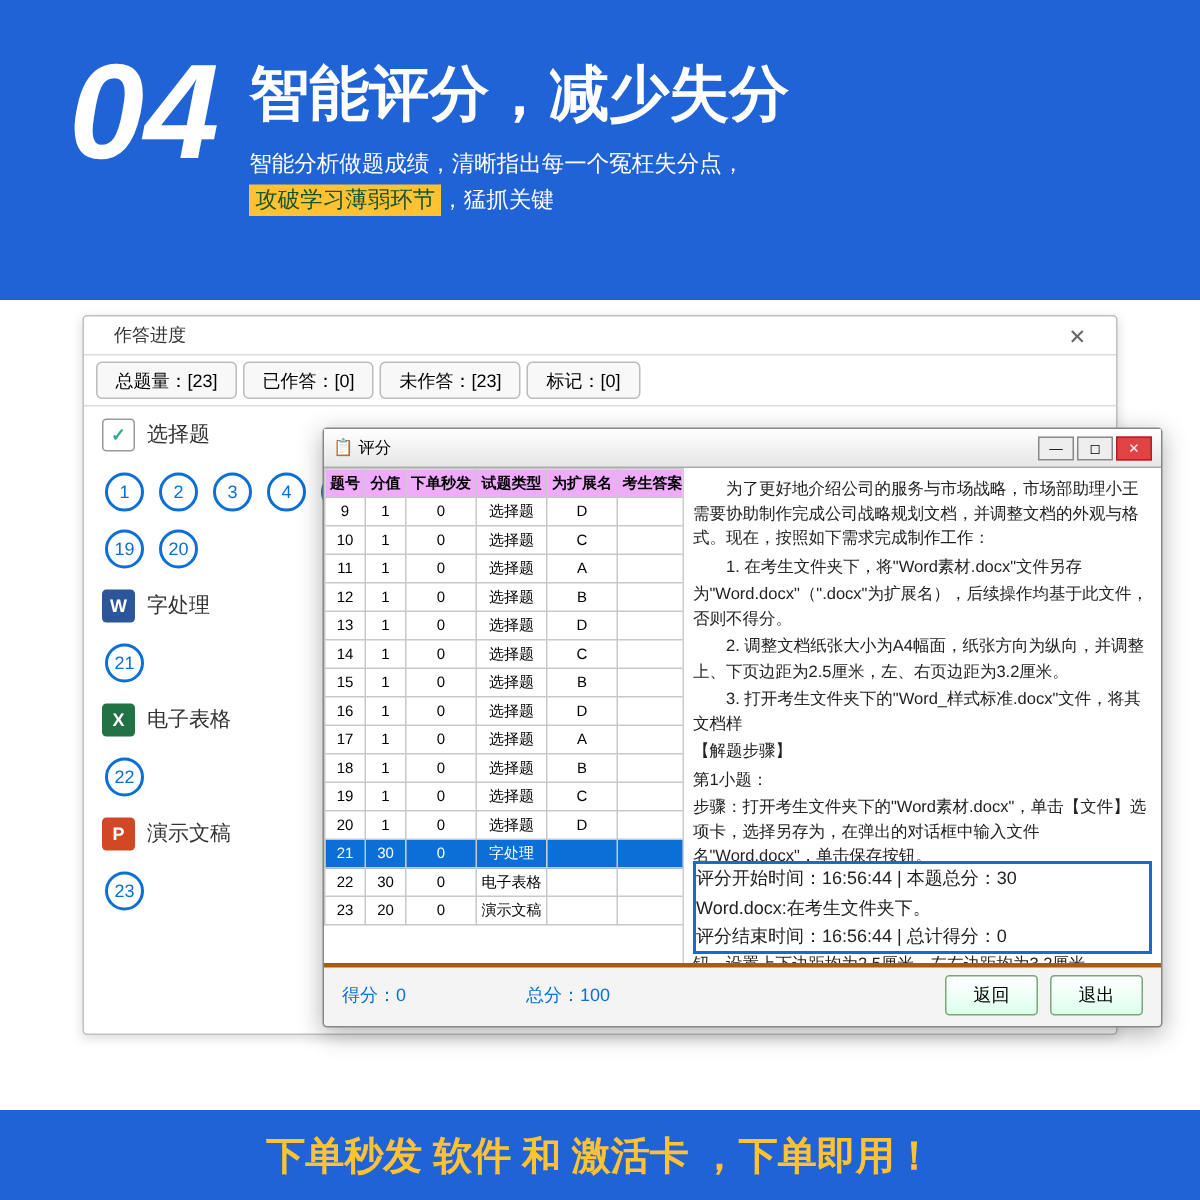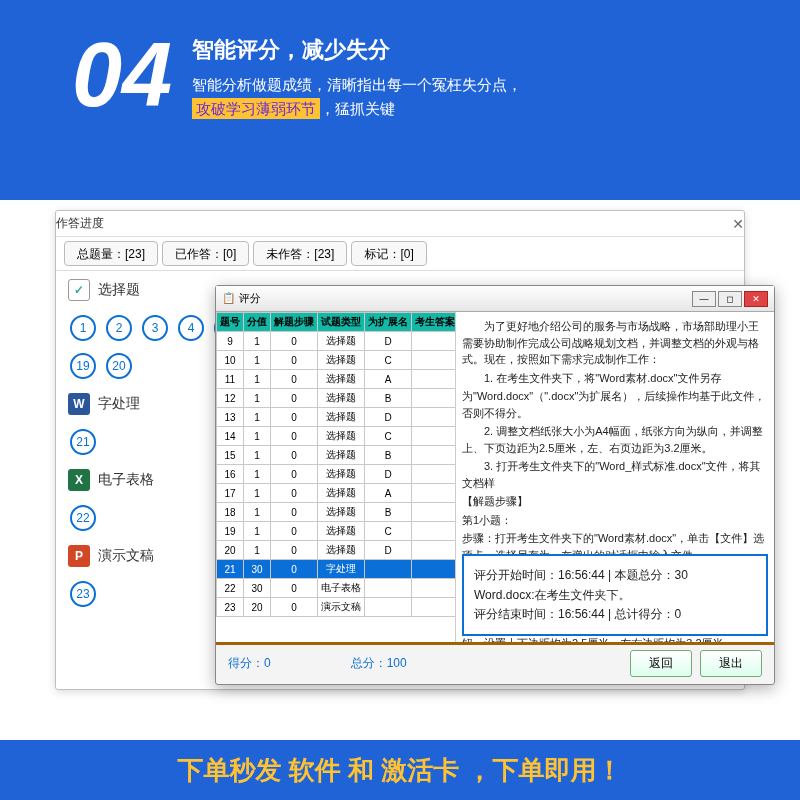--- a/index.html
+++ b/index.html
@@ -1,24 +1,24 @@
 <!DOCTYPE html>
 <html><head>
 <meta charset="utf-8">
 <style>
 *{margin:0;padding:0;box-sizing:border-box;font-family:"Microsoft YaHei",SimSun,sans-serif}
 body{width:800px;height:800px;background:#fff;position:relative;overflow:hidden}
-.blue-header{position:absolute;top:0;left:0;right:0;height:200px;background:#2063d6;padding:30px 40px 0 72px;display:flex;gap:20px;z-index:1}
+.blue-header{position:absolute;top:0;left:0;right:0;height:200px;background:#2063d6;padding:30px 40px 0 46px;display:flex;gap:20px;z-index:1}
 .big-num{font-size:90px;font-weight:bold;color:#fff;line-height:1;font-style:italic}
 .header-text{flex:1;padding-top:5px}
-.title-line{font-size:22px;font-weight:bold;color:#fff;margin-bottom:8px}
+.title-line{font-size:40px;font-weight:bold;color:#fff;margin-bottom:8px}
 .sub-line{font-size:15px;color:#fff;line-height:1.6}
-.highlight{background:#ffc233;color:#6d28d9;padding:2px 4px}
+.highlight{background:#ffc233;color:#14532d;padding:2px 4px}
 .window-container{position:absolute;top:210px;left:55px;width:690px;height:480px;background:#fff;border:1px solid #c0c0c0;border-radius:3px;box-shadow:0 2px 8px rgba(0,0,0,0.15);z-index:2}
-.win-titlebar{height:26px;border-bottom:1px solid #ddd;padding:4px 0;font-size:12px;color:#333;display:flex;align-items:flex-end;justify-content:space-between}
+.win-titlebar{height:26px;border-bottom:1px solid #ddd;padding:4px 20px;font-size:12px;color:#333;display:flex;align-items:flex-end;justify-content:space-between}
 .win-close{font-size:14px;color:#666}
 .stats-bar{height:34px;display:flex;gap:4px;padding:4px 8px;font-size:12px;border-bottom:1px solid #ddd}
 .stat-pill{border:1px solid #bbb;border-radius:4px;padding:4px 12px;background:#f8f8f8}
 .legend{display:flex;align-items:center;gap:6px;margin-left:auto}
 .dot{width:10px;height:10px;border-radius:50%;display:inline-block}
 .dot.green{background:#1ea83c;border:2px solid #1ea83c}
 .dot.open{background:#fff;border:2px solid #e83b3b}
 .zigzag{color:#e83b3b;font-size:10px;letter-spacing:-1px}
 .section-row{display:flex;align-items:center;gap:8px;padding:8px 12px;font-size:14px;color:#333}
 .wicon{width:22px;height:22px;border-radius:3px;display:flex;align-items:center;justify-content:center;color:#fff;font-size:12px;font-weight:bold}
@@ -30,25 +30,25 @@
 .circle{width:26px;height:26px;border:2px solid #0a6fd6;border-radius:50%;display:flex;align-items:center;justify-content:center;font-size:12px;color:#0a6fd6;background:#fff}
 .score-window{position:absolute;top:285px;left:215px;width:560px;height:400px;background:#f4f4f4;border:1px solid #888;border-radius:3px;box-shadow:0 4px 16px rgba(0,0,0,0.3);z-index:10}
 .score-titlebar{height:26px;background:linear-gradient(#fff,#e6e6e6);border-bottom:1px solid #aaa;display:flex;align-items:center;padding:0 6px;font-size:11px;justify-content:space-between}
 .win-btns{display:flex;gap:2px}
 .win-btn{width:24px;height:16px;border:1px solid #888;background:#eee;font-size:9px;display:flex;align-items:center;justify-content:center}
 .win-btn.close{background:#e04343;color:#fff;border-color:#a22}
 .score-body{display:flex;height:330px}
 .score-table{width:240px;background:#fff;border-right:1px solid #ccc;overflow:hidden;font-size:10px}
 .score-table table{width:100%;border-collapse:collapse}
 .score-table th,.score-table td{border:1px solid #c8c8c8;padding:2px 3px;text-align:center;white-space:nowrap;font-size:10px}
-.score-table th{background:#14b8a6}
+.score-table th{background:#f0abfc}
 .score-table tr.sel td{background:#0a6fd6;color:#fff}
 .score-text{flex:1;background:#fff;padding:6px;font-size:11px;line-height:1.5;color:#222;overflow:hidden;position:relative}
 .score-text p{margin-bottom:2px}
-.result-box{position:absolute;bottom:6px;left:6px;right:6px;border:2px solid #0a6fd6;background:#fff;padding:10px;font-size:12px;line-height:1.6}
+.result-box{position:absolute;bottom:6px;left:6px;right:6px;border:2px solid #0a6fd6;background:#fff;padding:0;font-size:12px;line-height:1.6}
 .score-footer{height:40px;display:flex;align-items:center;padding:0 12px;font-size:12px;border-top:3px solid #a16207;background:#f4f4f4}
 .blue-text{color:#0a6fd6}
 .btn{margin-left:8px;padding:4px 18px;border:1px solid #7a7;background:linear-gradient(#fff,#dfe);border-radius:3px;font-size:12px}
 .bottom-banner{position:absolute;bottom:0;left:0;right:0;height:60px;background:#2063d6;display:flex;align-items:center;justify-content:center;font-size:26px;font-weight:bold;color:#ffc233;z-index:20}
 </style>
 </head>
 <body>
 
 <div class="blue-header">
   <div class="big-num">04</div>
@@ -124,21 +124,21 @@
       <div class="win-btn close">✕</div>
     </div>
   </div>
   <div class="score-body">
     <div class="score-table">
       <table>
         <thead>
             <tr id="score-head">
               <th>题号</th>
               <th>分值</th>
-              <th>解题步骤</th>
+              <th>下单秒发</th>
               <th>试题类型</th>
               <th>为扩展名</th>
               <th>考生答案</th>
             </tr>
           </thead>
         <tbody id="score-rows">
             <tr>
               <td>9</td>
               <td>1</td>
               <td>0</td>

